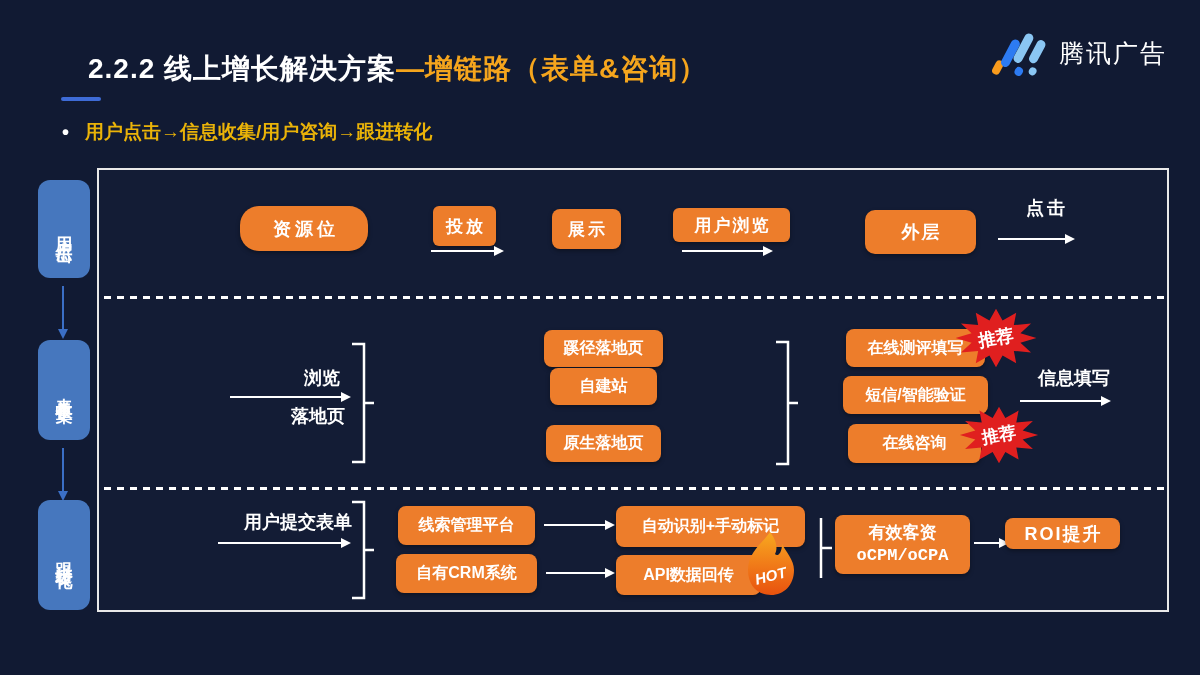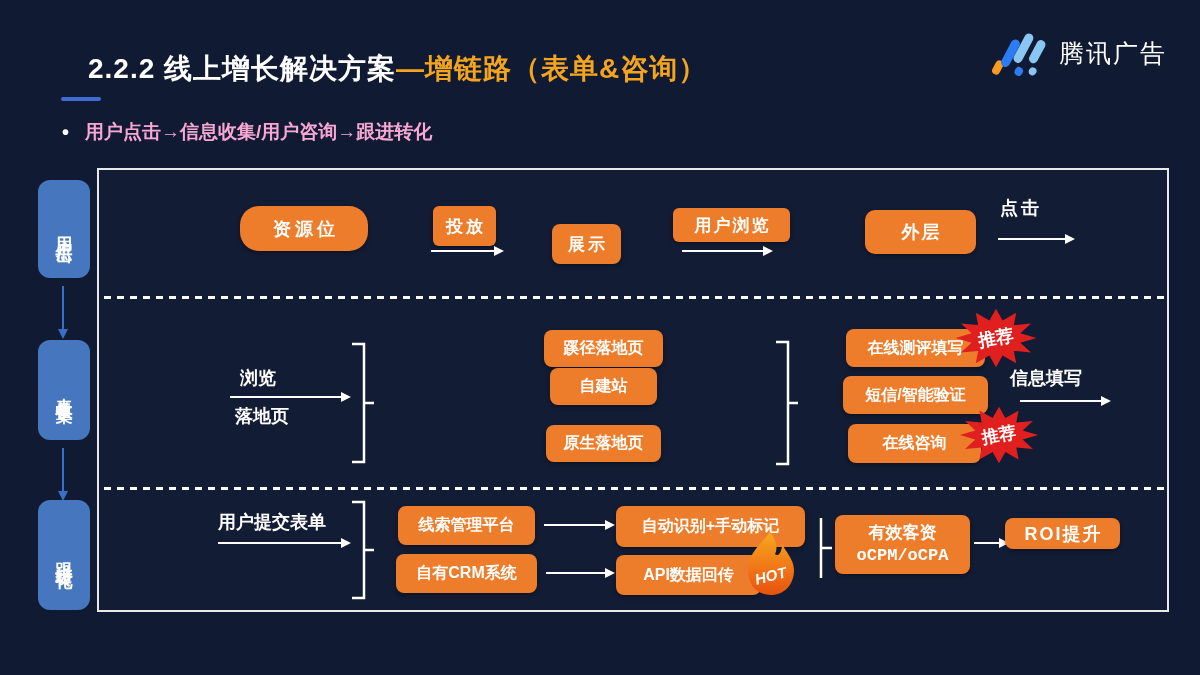--- a/index.html
+++ b/index.html
@@ -12,21 +12,21 @@
     color:#fff;
   }
   .abs { position:absolute; }
 
   
   .title { left:60px; top:50px; font-size:28px; font-weight:bold; letter-spacing:1px; white-space:nowrap;margin-left:28px; }
   .title .hl { color:#F5A51D; }
   .title-underline { left:61px; top:97px; width:40px; height:4px; background:#3E6BD6; border-radius:2px; }
   .bullet-line { left:62px; top:119px; font-size:19px; font-weight:bold; display:flex; align-items:center; white-space:nowrap; }
   .bullet-dot { font-size:20px; margin-right:16px; }
-  .bullet-line .hl { color:#f9a8d4; }
+  .bullet-line .hl { color:#eab308; }
   .logo { left:992px; top:30px; display:flex; align-items:center; gap:9px; }
   .logo-text { font-size:25px; color:#fff; letter-spacing:2px; }
 
   
   .stage {
     left:38px; width:52px; background:#4677BE; border-radius:12px;
     display:flex; align-items:center; justify-content:center;
     font-size:17px; font-weight:bold; color:#fff;
     writing-mode:vertical-rl; text-orientation:upright; letter-spacing:3px;
   }
@@ -43,21 +43,21 @@
   
   .obox {
     background:#ED7D2B; border-radius:8px; color:#fff; font-weight:bold;
     display:flex; align-items:center; justify-content:center; text-align:center;
     box-shadow:0 2px 4px rgba(0,0,0,0.35);
   }
   .fs16 { font-size:16px; } .fs17 { font-size:17px; } .fs18 { font-size:18px; }
   .ls2 { letter-spacing:2px; padding-left:2px; } .ls3 { letter-spacing:3px; padding-left:3px; } .ls4 { letter-spacing:4px; padding-left:4px; }
 
   
-  .flabel { font-size:18px; font-weight:bold; color:#fff; text-align:left; white-space:nowrap; }
+  .flabel { font-size:18px; font-weight:bold; color:#fff; text-align:right; white-space:nowrap; }
   .harrow { height:2px; background:#fff; }
   .harrow::after {
     content:""; position:absolute; right:-9px; top:-4px;
     border-left:10px solid #fff; border-top:5px solid transparent; border-bottom:5px solid transparent;
   }
   .result-box { line-height:1.25; flex-direction:column;font-family:Liberation Mono, monospace; }
   svg text { font-family:"Liberation Sans","DejaVu Sans",sans-serif; }
 </style>
 </head>
 <body>
@@ -90,21 +90,21 @@
 <div class="abs varrow" style="top:448px;height:44px;"></div>
 <div class="abs stage" style="top:500px;height:110px;">跟进转化</div>
 
 <div class="abs panel"></div>
 <div class="abs dash" style="top:296px;"></div>
 <div class="abs dash" style="top:487px;"></div>
 
 <div class="abs obox fs18 ls4" style="left:240px;top:206px;width:128px;height:45px;border-radius:19px;">资源位</div>
 <div class="abs obox fs17 ls3" style="left:433px;top:206px;width:63px;height:40px;border-radius:6px;">投放</div>
 <div class="abs harrow" style="left:431px;top:250px;width:64px;"></div>
-<div class="abs obox fs17 ls3" style="left:552px;top:224px;width:69px;height:40px;">展示</div>
+<div class="abs obox fs17 ls3" style="left:552px;top:209px;width:69px;height:40px;">展示</div>
 <div class="abs obox fs17 ls2" style="left:673px;top:208px;width:117px;height:34px;border-radius:6px;">用户浏览</div>
 <div class="abs harrow" style="left:682px;top:250px;width:82px;"></div>
 <div class="abs obox fs18 ls2" style="left:865px;top:210px;width:111px;height:44px;border-radius:10px;">外层</div>
 <div class="abs flabel" style="left:1000px;top:196px;width:68px;letter-spacing:3px;">点击</div>
 <div class="abs harrow" style="left:998px;top:238px;width:68px;"></div>
 
 <div class="abs flabel" style="left:240px;top:366px;width:100px;">浏览</div>
 <div class="abs harrow" style="left:230px;top:396px;width:112px;"></div>
 <div class="abs flabel" style="left:235px;top:404px;width:110px;">落地页</div>
 

